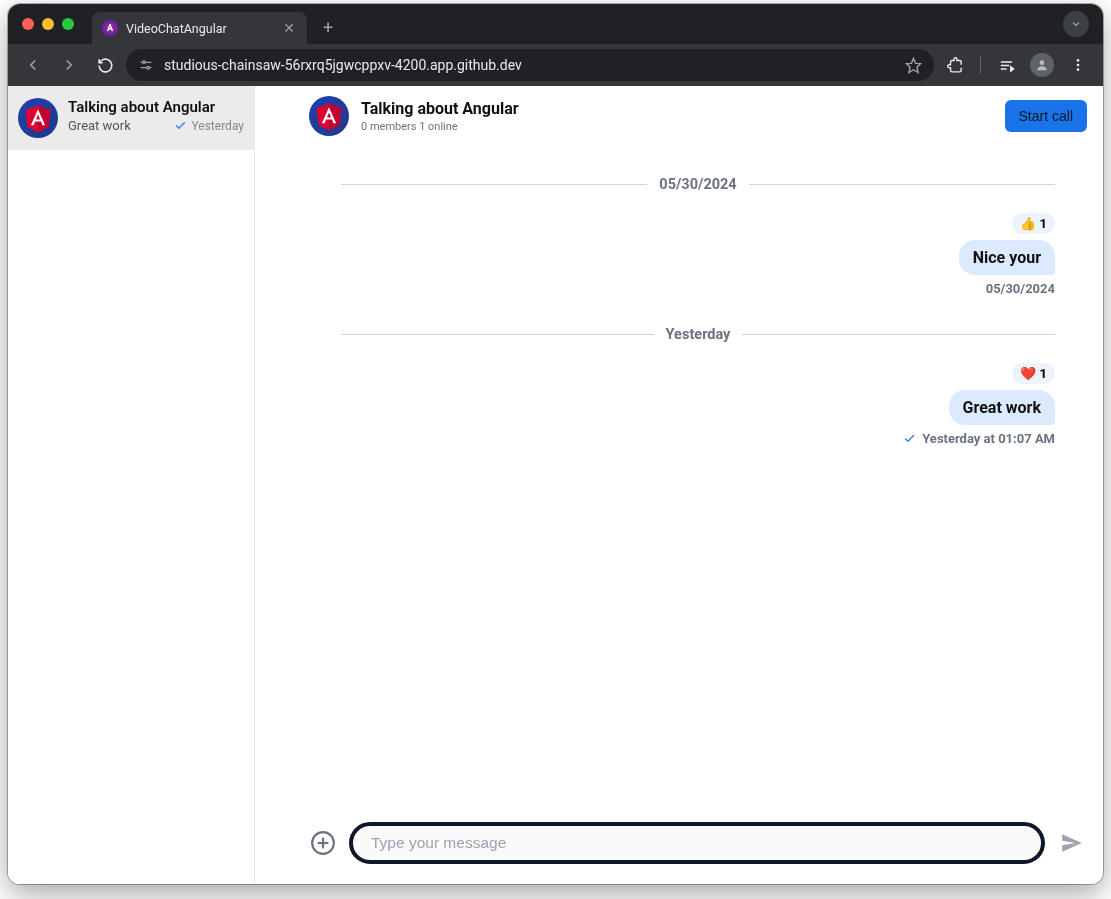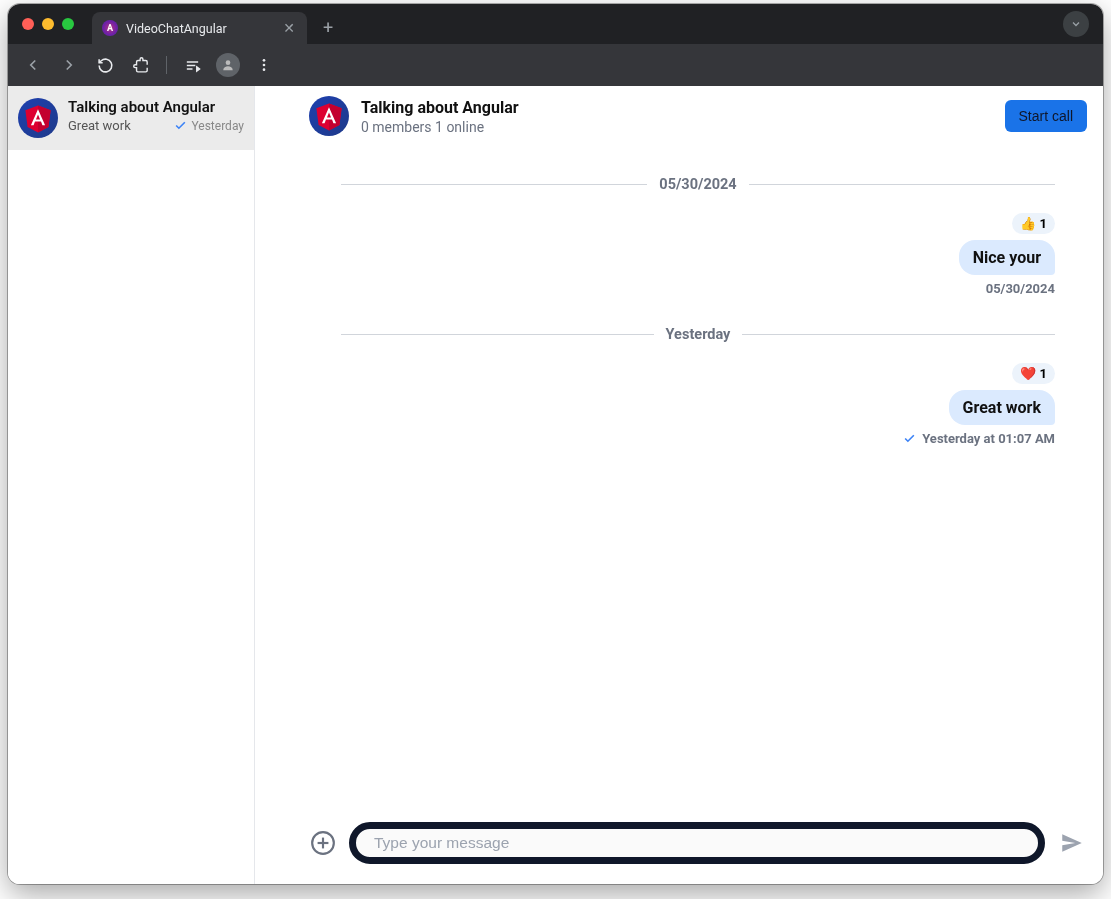--- a/index.html
+++ b/index.html
@@ -132,21 +132,21 @@
     min-width: 0;
   }
   .chat-header {
     display:flex;
     align-items:center;
     gap: 12px;
     padding: 10px 16px;
   }
   .chat-header .angular-badge { width:40px; height:40px; }
   .chat-header-text .title { font-size: 16px; font-weight:700; color:#111; }
-  .chat-header-text .sub { font-size: 14px; color:#6b7280; margin-top:2px;}
+  .chat-header-text .sub { font-size: 11px; color:#6b7280; margin-top:2px;}
   .chat-header-spacer { flex:1; }
   .start-call {
     background: #1a73e8;
     color: #0f172a;
     border: none;
     border-radius: 6px;
     padding: 8px 14px;
     font-size: 14px;
     font-weight: 500;
     cursor: pointer;
@@ -192,21 +192,21 @@
     align-items:center;
     gap: 12px;
     padding: 10px 16px 20px;
   }
   .composer .plus {
     width:28px; height:28px; color:#6b7280; cursor:pointer; display:flex; align-items:center; justify-content:center;
   }
   .composer input {
     flex:1;
     height: 42px;
-    border: 7px solid #0f172a;
+    border: 4px solid #0f172a;
     border-radius: 21px;
     padding: 0 18px;
     font-size: 15.5px;
     color:#111;
     outline:none;
     background:#fafafa;
   }
   .composer input::placeholder { color:#9ca3af; }
   .composer .send {
     width:30px; height:30px; color:#9ca3af; cursor:pointer; display:flex; align-items:center; justify-content:center;
@@ -248,20 +248,36 @@
     <div class="tbtn">
       <svg width="18" height="18" viewBox="0 0 24 24" fill="none" stroke="currentColor" stroke-width="2.2">
           <polyline points="9 18 15 12 9 6"></polyline>
         </svg>
     </div>
     <div class="tbtn enabled">
       <svg width="17" height="17" viewBox="0 0 24 24" fill="none" stroke="currentColor" stroke-width="2.2">
           <path d="M3 12a9 9 0 1 0 3-6.7L3 8"></path>
           <polyline points="3 3 3 8 8 8"></polyline>
         </svg>
+    </div>
+    <div class="omnibox">
+      <span class="site-chip">
+        <svg width="16" height="16" viewBox="0 0 24 24" fill="none" stroke="currentColor" stroke-width="2">
+            <line x1="4" y1="8" x2="20" y2="8"></line>
+            <line x1="4" y1="16" x2="20" y2="16"></line>
+            <circle cx="9" cy="8" r="2" fill="#202124"></circle>
+            <circle cx="15" cy="16" r="2" fill="#202124"></circle>
+          </svg>
+      </span>
+      <span class="url">studious-chainsaw-56rxrq5jgwcppxv-4200.app.github.dev</span>
+      <span class="star">
+        <svg width="17" height="17" viewBox="0 0 24 24" fill="none" stroke="currentColor" stroke-width="2">
+            <polygon points="12 2 15 9 22 9.5 17 14.5 18.5 22 12 18 5.5 22 7 14.5 2 9.5 9 9"></polygon>
+          </svg>
+      </span>
     </div>
     <div class="tbtn enabled">
       <svg width="17" height="17" viewBox="0 0 24 24" fill="none" stroke="currentColor" stroke-width="2">
           <path d="M20 11V7a2 2 0 0 0-2-2h-4V3a2 2 0 0 0-4 0v2H7a2 2 0 0 0-2 2v4H3a2 2 0 0 0 0 4h2v4a2 2 0 0 0 2 2h11a2 2 0 0 0 2-2v-4"></path>
         </svg>
     </div>
     <div class="divider"></div>
     <div class="tbtn enabled">
       <svg width="17" height="17" viewBox="0 0 24 24" fill="none" stroke="currentColor" stroke-width="2">
           <line x1="4" y1="7" x2="20" y2="7"></line>

